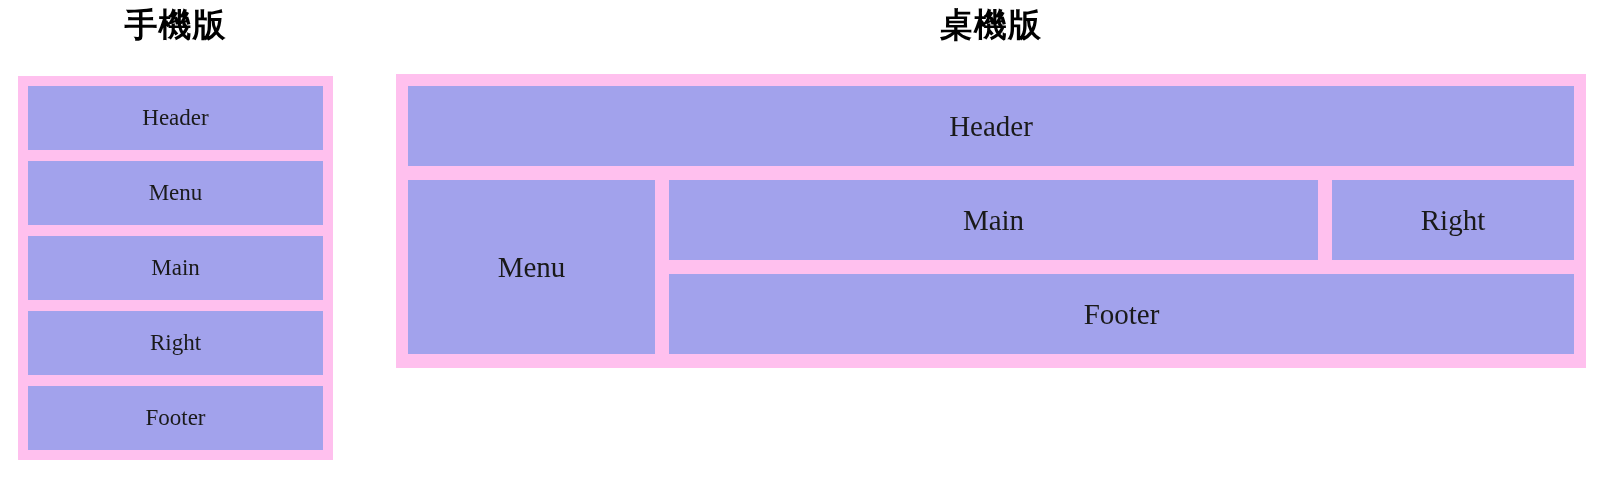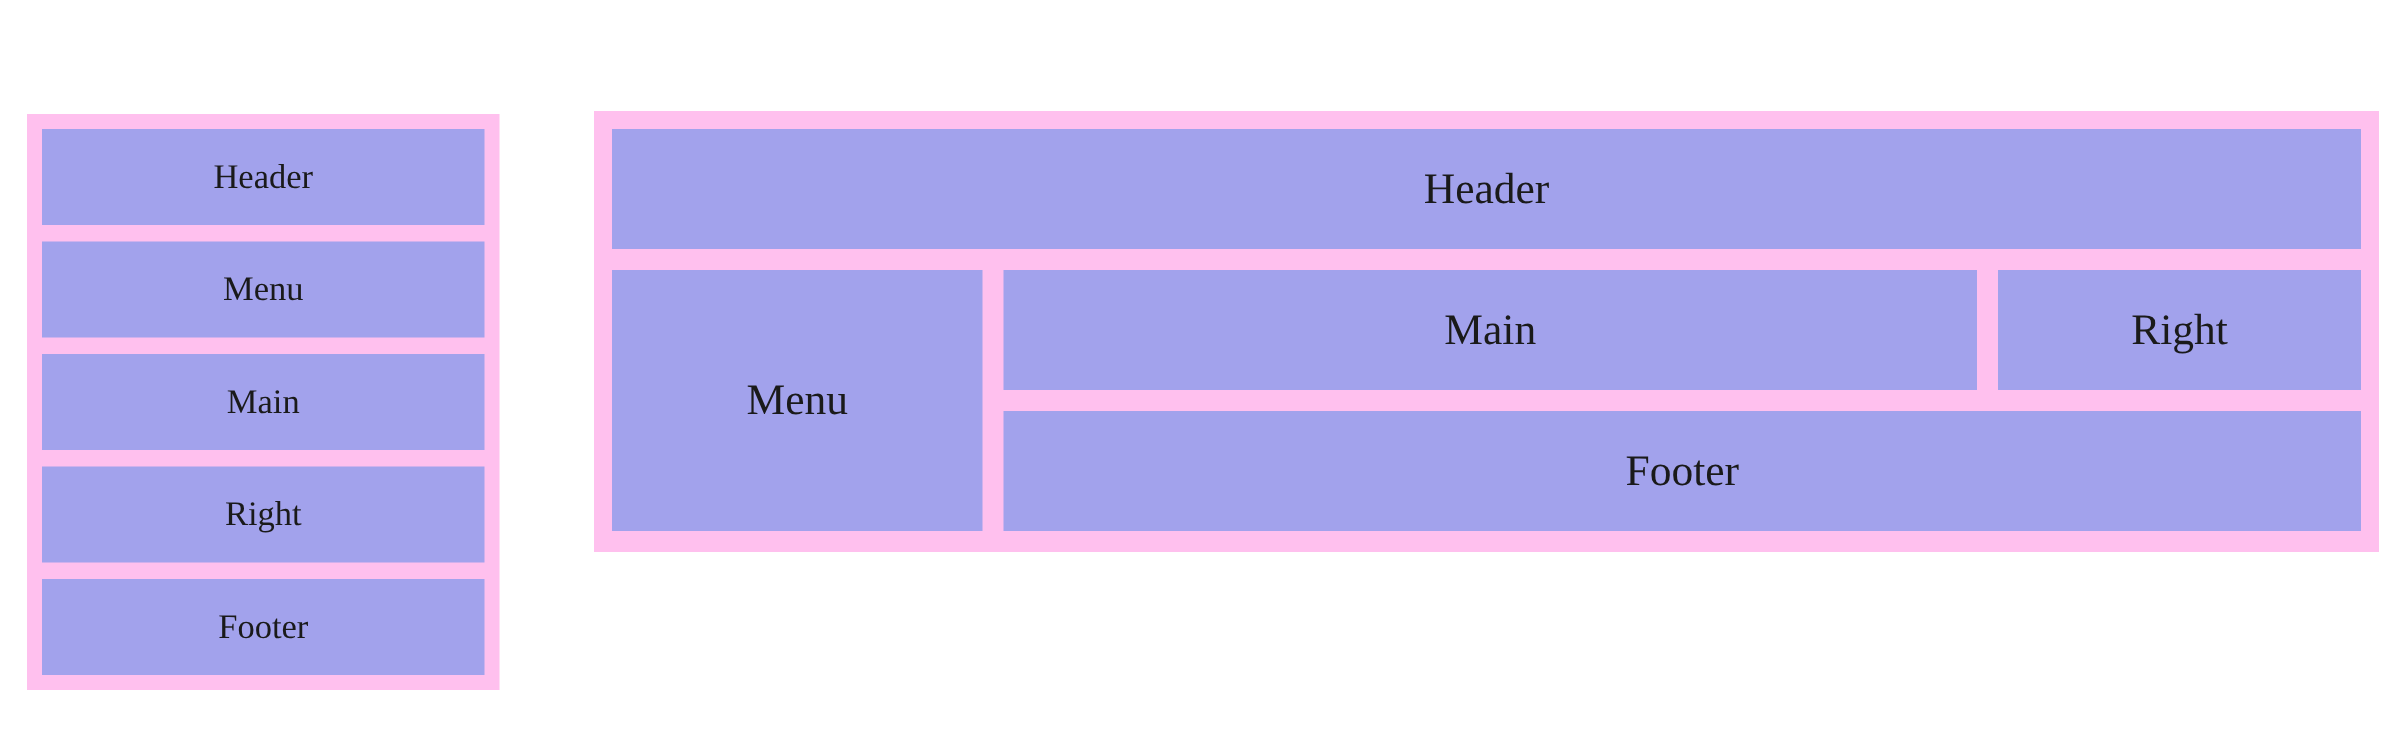--- a/index.html
+++ b/index.html
@@ -89,21 +89,23 @@
   .d-menu .menu-label { line-height: 80px; }
   .d-main   { grid-column: 2; grid-row: 2; }
   .d-right  { grid-column: 3; grid-row: 2; }
   .d-footer { grid-column: 2 / 4; grid-row: 3; }
 </style>
 </head>
 <body>
 
 <div class="canvas">
 
+  <div class="section-title mobile-title">手機版</div>
 
+  <div class="section-title desktop-title">桌機版</div>
 
   <div class="mobile-container">
     <div class="box">Header</div>
     <div class="box">Menu</div>
     <div class="box">Main</div>
     <div class="box">Right</div>
     <div class="box">Footer</div>
   </div>
 
   <div class="desktop-container">

